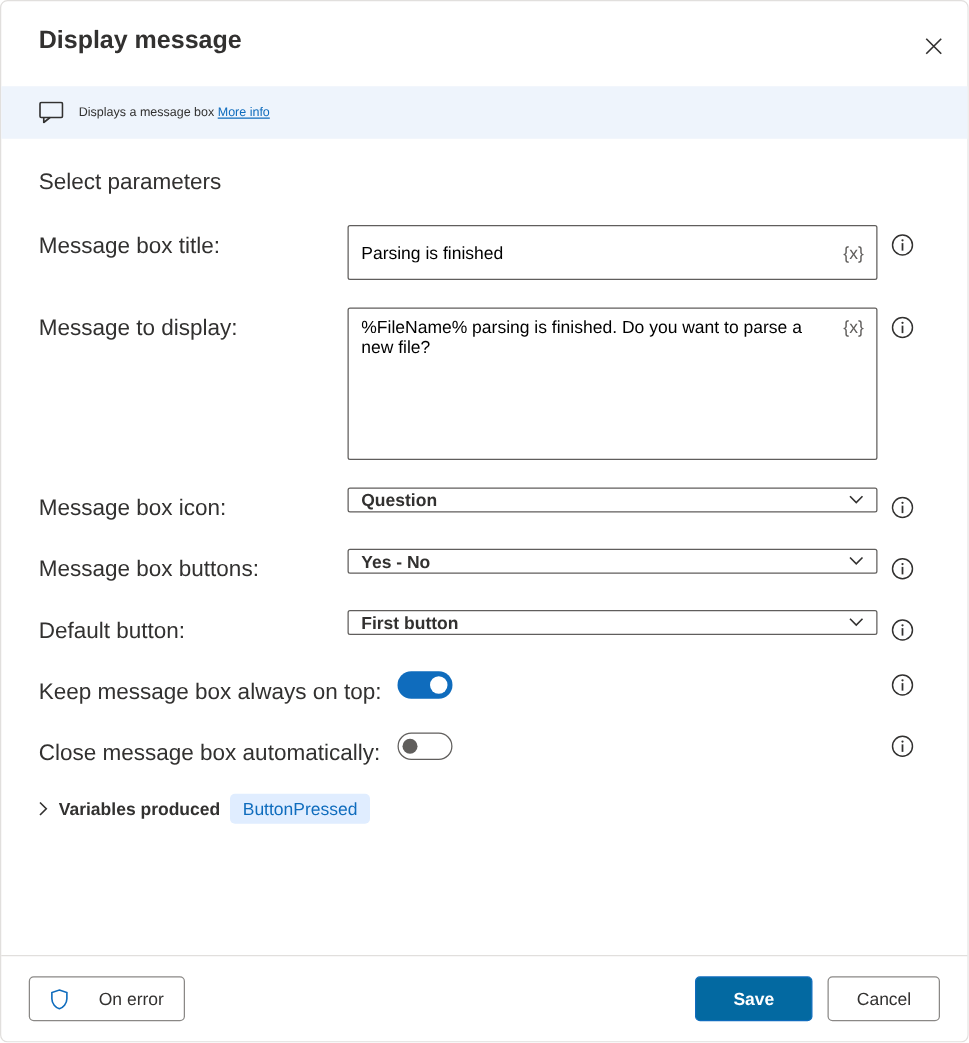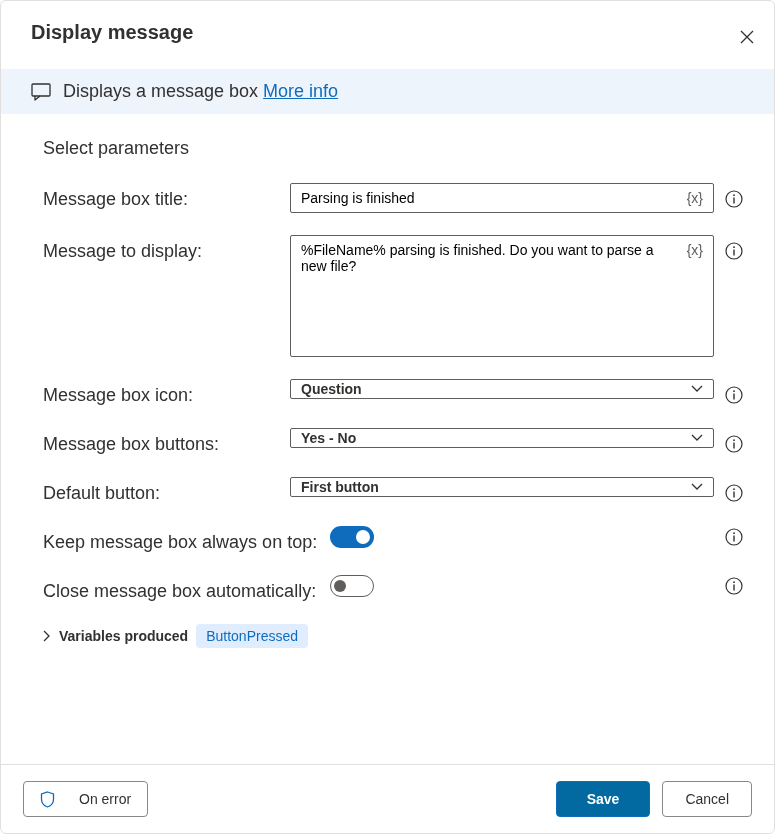--- a/index.html
+++ b/index.html
@@ -44,31 +44,30 @@
 .info-bar {
   background: #eef4fc;
   padding: 12px 30px;
   display: flex;
   align-items: center;
   gap: 12px;
 }
 .info-bar .msg-icon {
   display: inline-flex;
 }
-.info-bar-text { font-size: 18px; }
+.info-bar-text { font-size: 10px; }
 .info-bar a {
   color: #0f6cbd;
   text-decoration: underline;
   cursor: pointer;
 }
 .content {
   flex: 1;
-  padding: 24px 30px 12px 30px;
+  padding: 24px 42px 12px 30px;
   overflow-y: auto;
-  margin-left: 12px;
 }
 .section-title {
   font-size: 18px;
   font-weight: 400;
   color: #323130;
   margin-bottom: 24px;
 }
 .field-row {
   display: flex;
   align-items: flex-start;
@@ -93,21 +92,21 @@
   border: 1px solid #605e5c;
   border-radius: 2px;
   background: #fff;
   font-family: inherit;
   font-size: 14px;
   color: #323130;
   padding: 6px 10px;
   position: relative;
 }
 .text-input {
-  height: 30px;
+  height: 44px;
   display: flex;
   align-items: center;
   justify-content: space-between;
 }
 .text-input input {
   border: none;
   outline: none;
   flex: 1;
   font: inherit;
   background: transparent;

